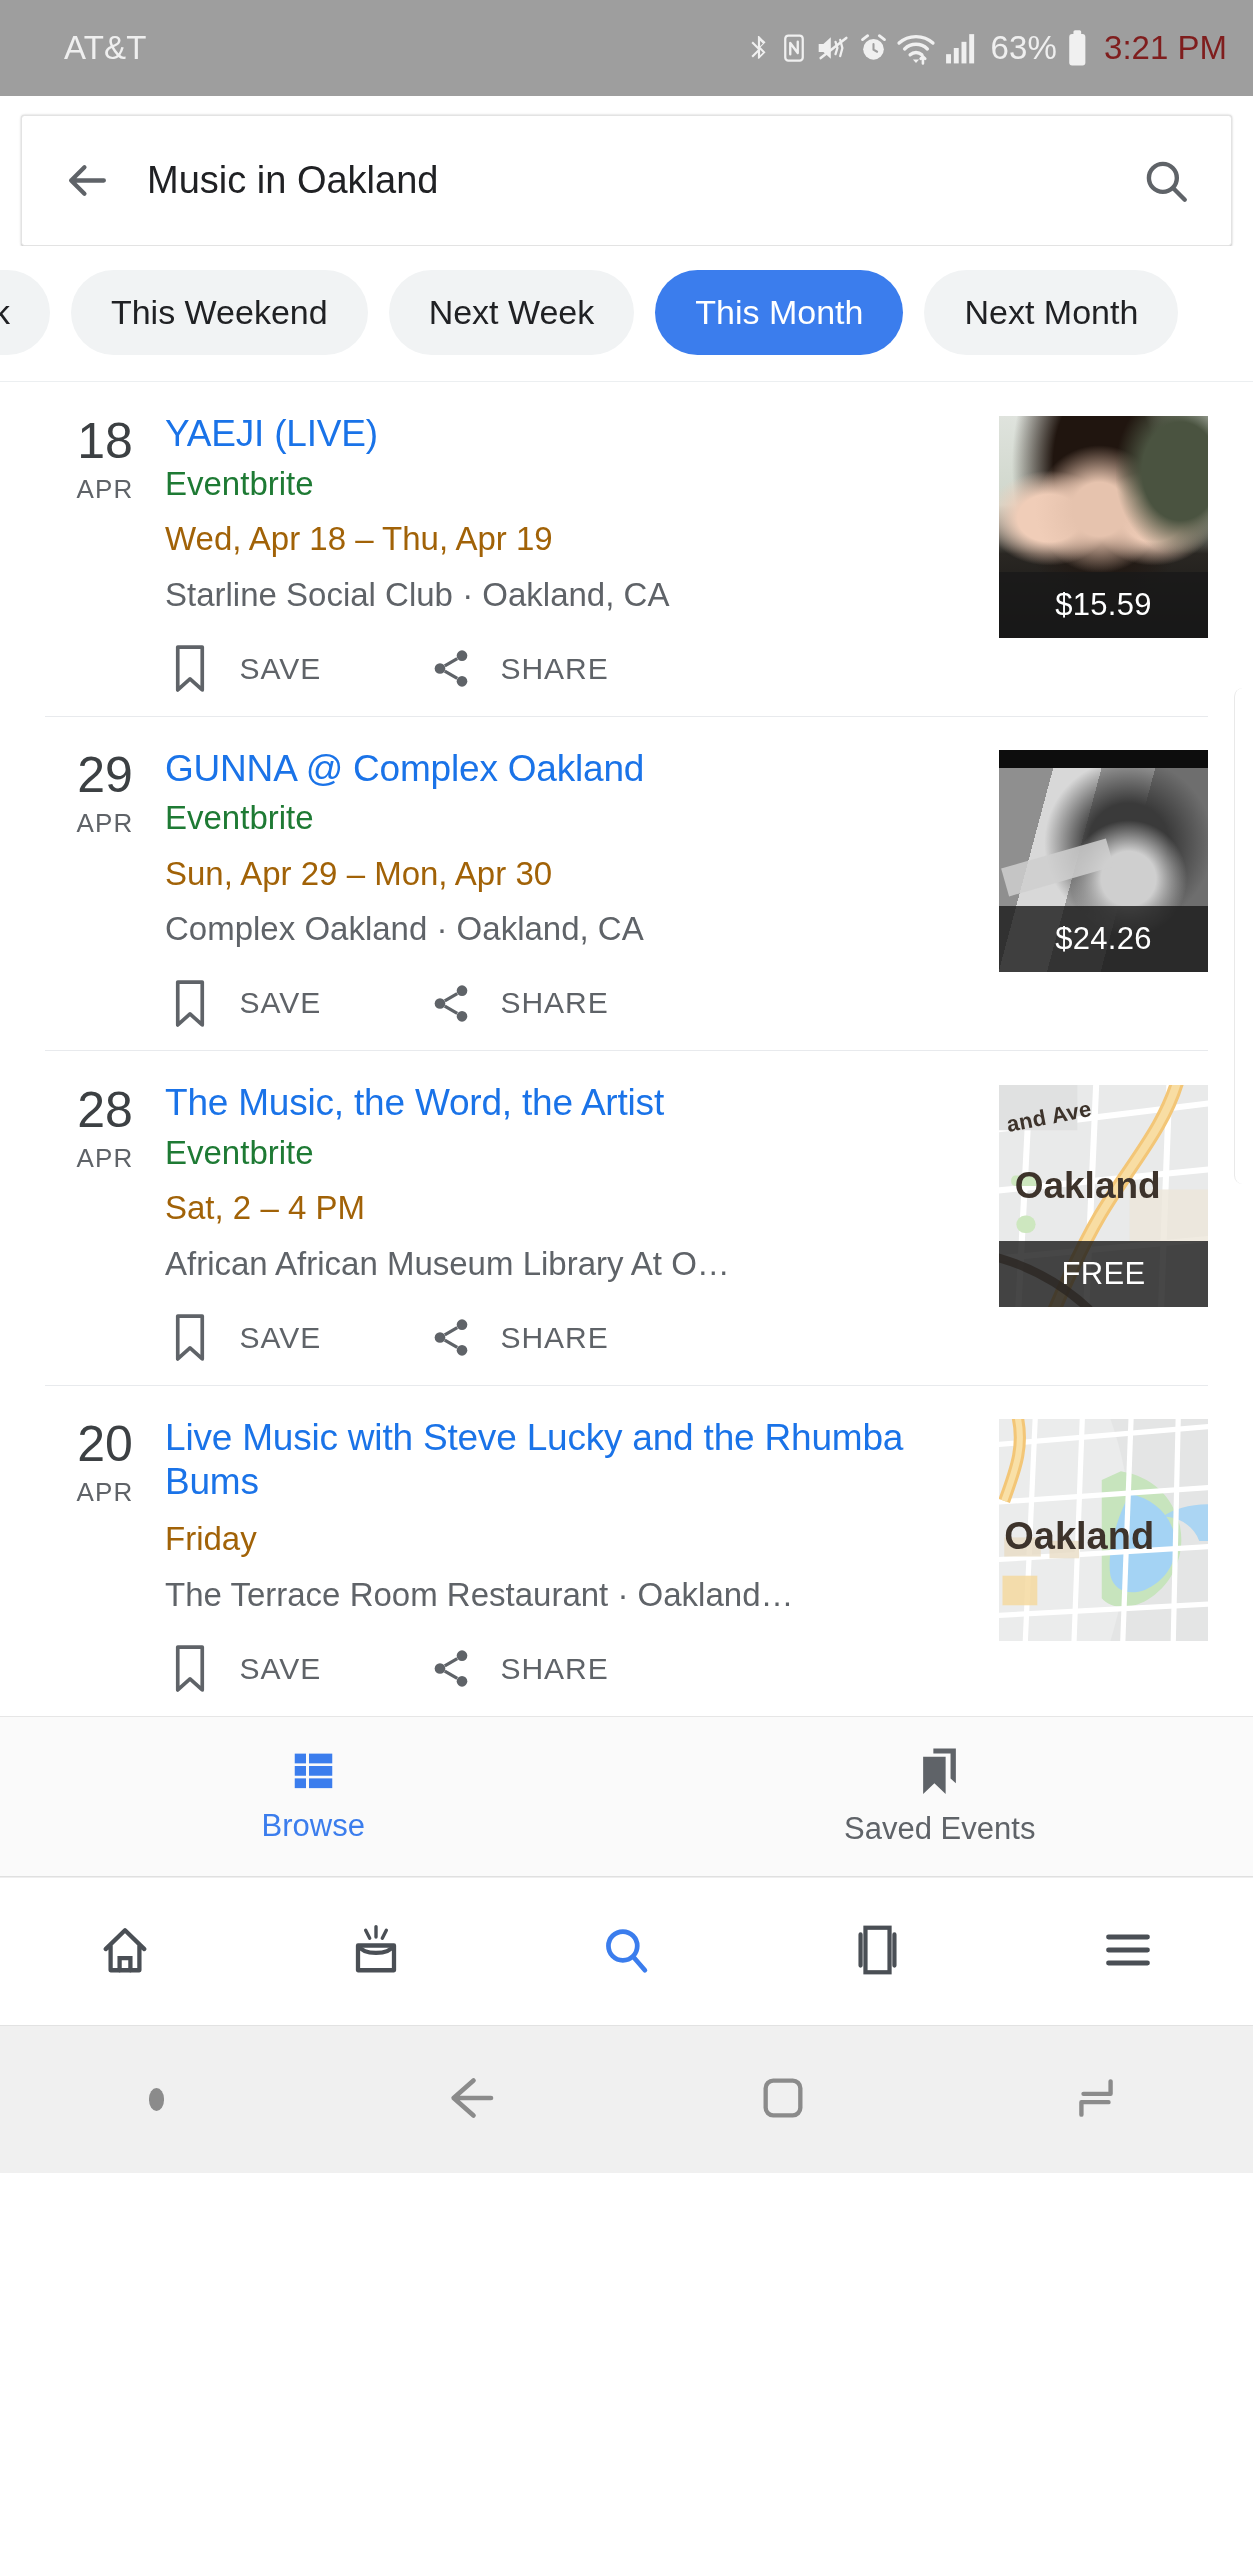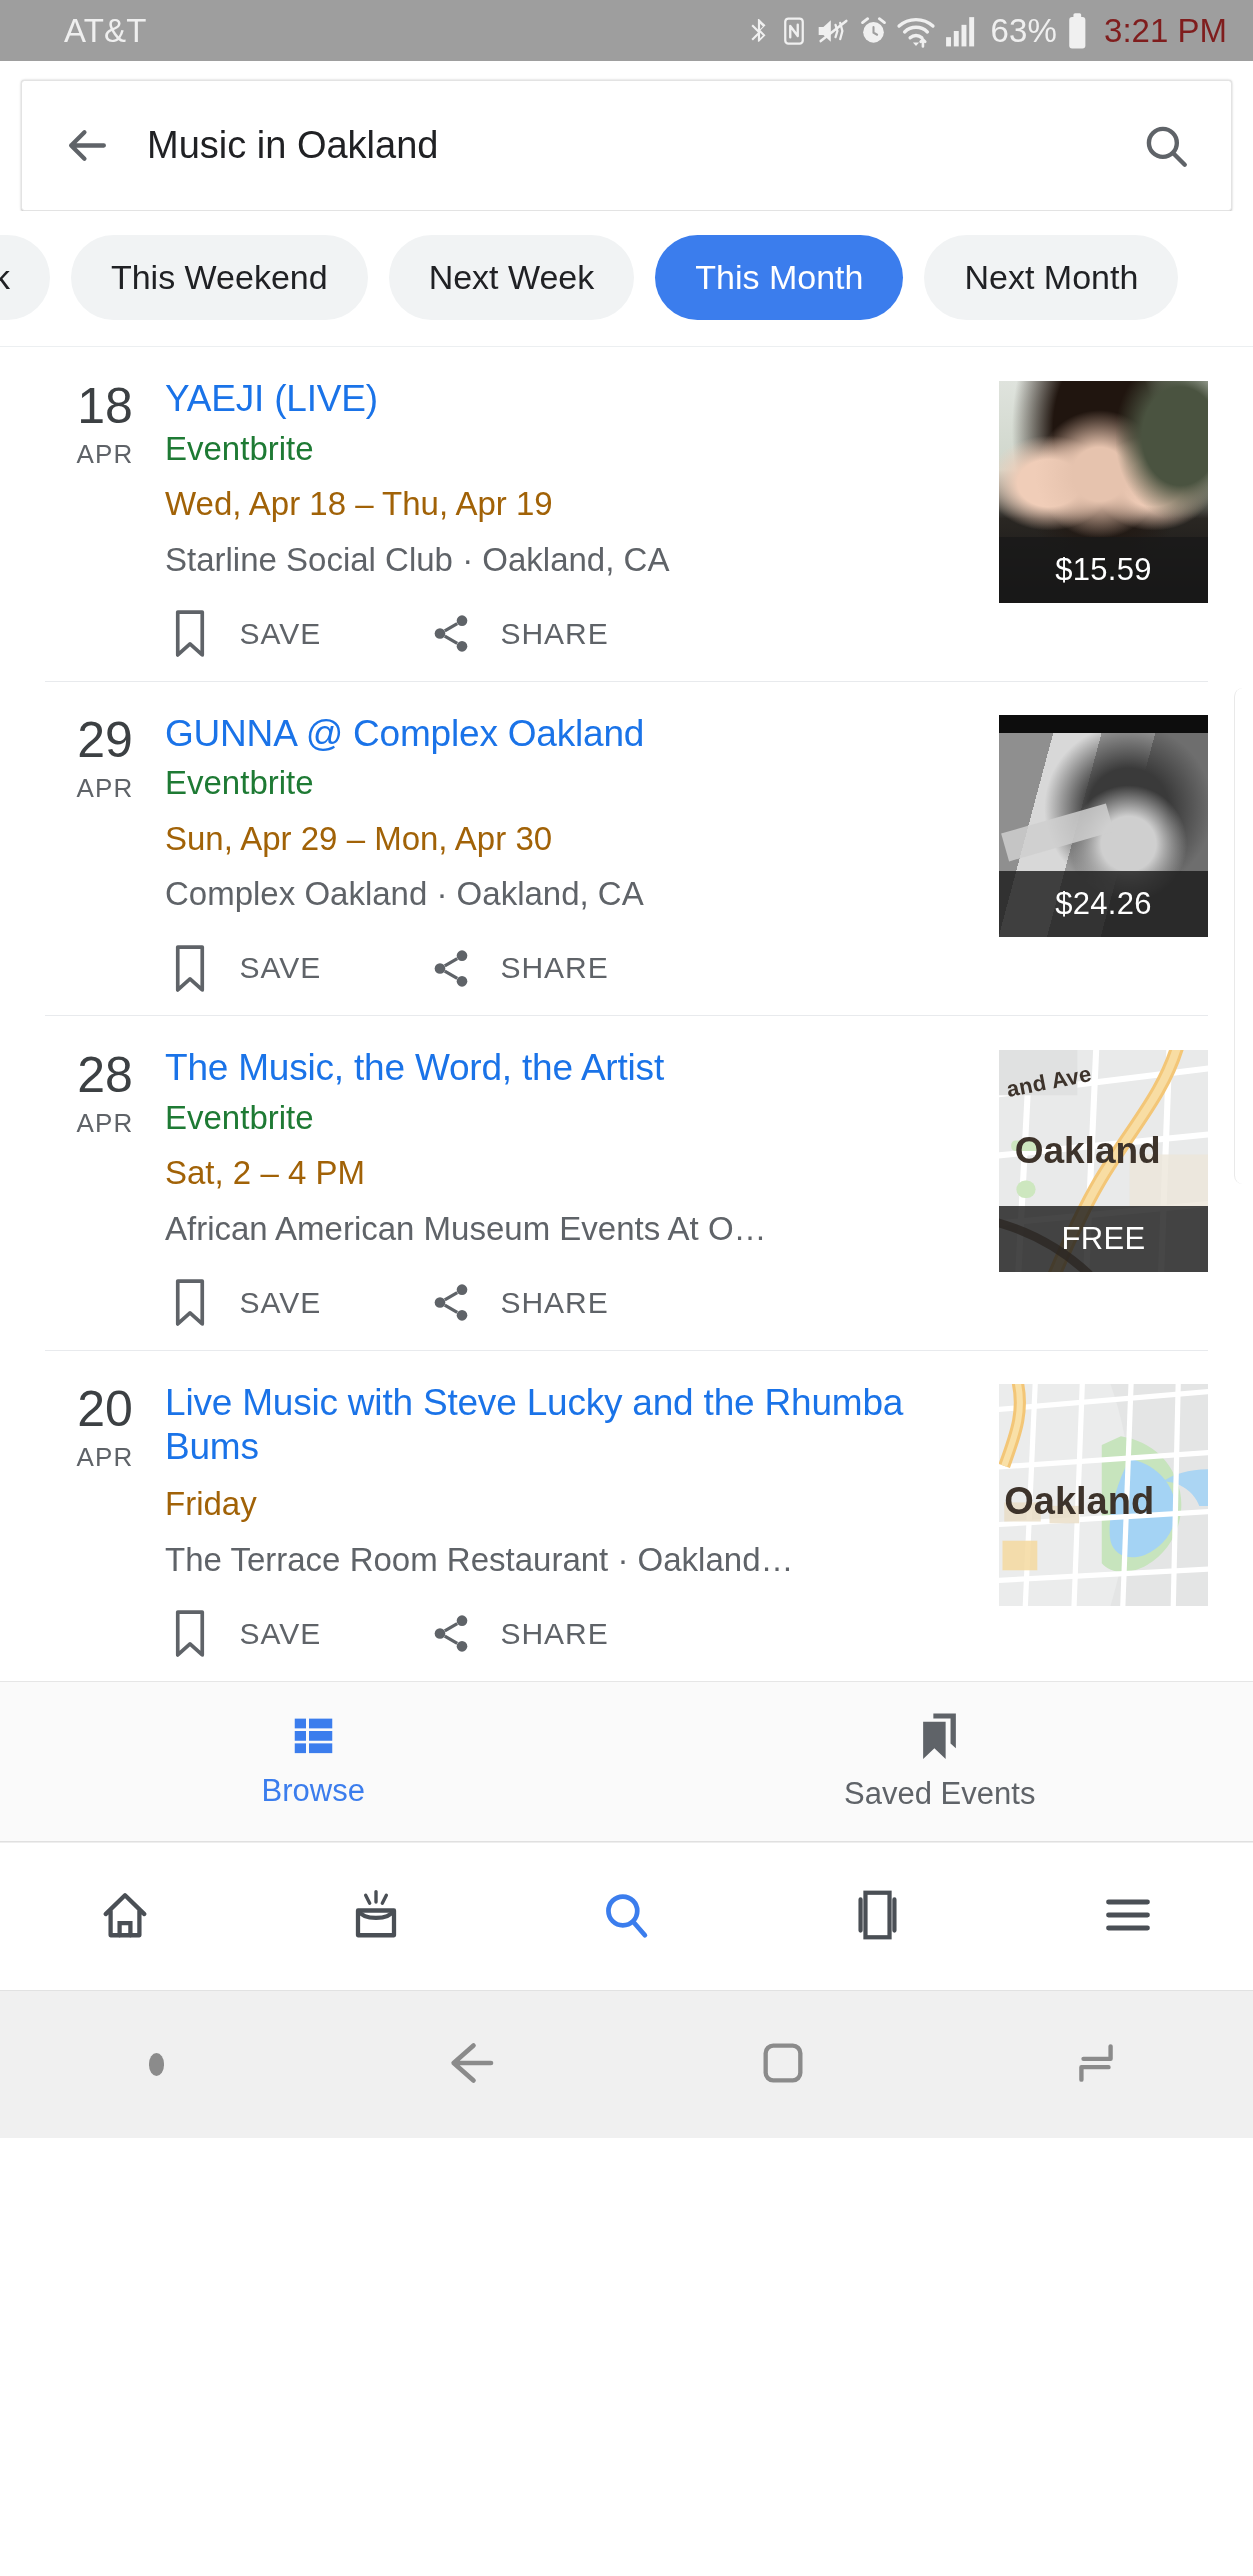--- a/index.html
+++ b/index.html
@@ -6,21 +6,21 @@
   html, body {
     width:1253px; height:2576px;
     background:#ffffff;
     font-family:"Liberation Sans", sans-serif;
     overflow:hidden;
   }
   #screen { position:relative; width:1253px; height:2576px; background:#fff; }
 
   
   .statusbar {
-    height:61px; background:#9e9e9e; color:#f2f2f2;
+    height:96px; background:#9e9e9e; color:#f2f2f2;
     display:flex; align-items:center; padding:0 26px;
     font-size:32px; letter-spacing:0.2px;
   }
   .carrier { margin-left:38px; font-size:33px; color:#efefef; }
   .sb-right { margin-left:auto; display:flex; align-items:center; gap:7px; }
   .sb-ico { display:inline-flex; align-items:center; justify-content:center; }
   .sb-ico svg { display:block; }
   .sb-batt-pct { font-size:33px; color:#efefef; margin:0 1.7px 0 3.5px; }
   .sb-time { font-size:33px; color:#7f1d1d; margin-left:8.7px; letter-spacing:0px;}
 
@@ -317,21 +317,21 @@
 
     <div class="card">
       <div class="datecol">
         <div class="date-day">28</div>
         <div class="date-mon">APR</div>
       </div>
       <div class="body">
         <div class="ev-title">The Music, the Word, the Artist</div>
         <div class="ev-source">Eventbrite</div>
         <div class="ev-when">Sat, 2 – 4 PM</div>
-        <div class="ev-where">African American Museum Events At O…</div>
+        <div class="ev-where">African African Museum Library At O…</div>
         <div class="actions">
           <div class="act save">
             <span class="ico">
               <svg width="38" height="49" viewBox="0 0 18 24">
                   <path d="M3 1.5h12v21l-6-5.4-6 5.4z" fill="none" stroke="#5f6368" stroke-width="1.8" stroke-linejoin="round"></path>
                 </svg>
             </span>
             <span class="lbl">SAVE</span>
           </div>
           <div class="act">

